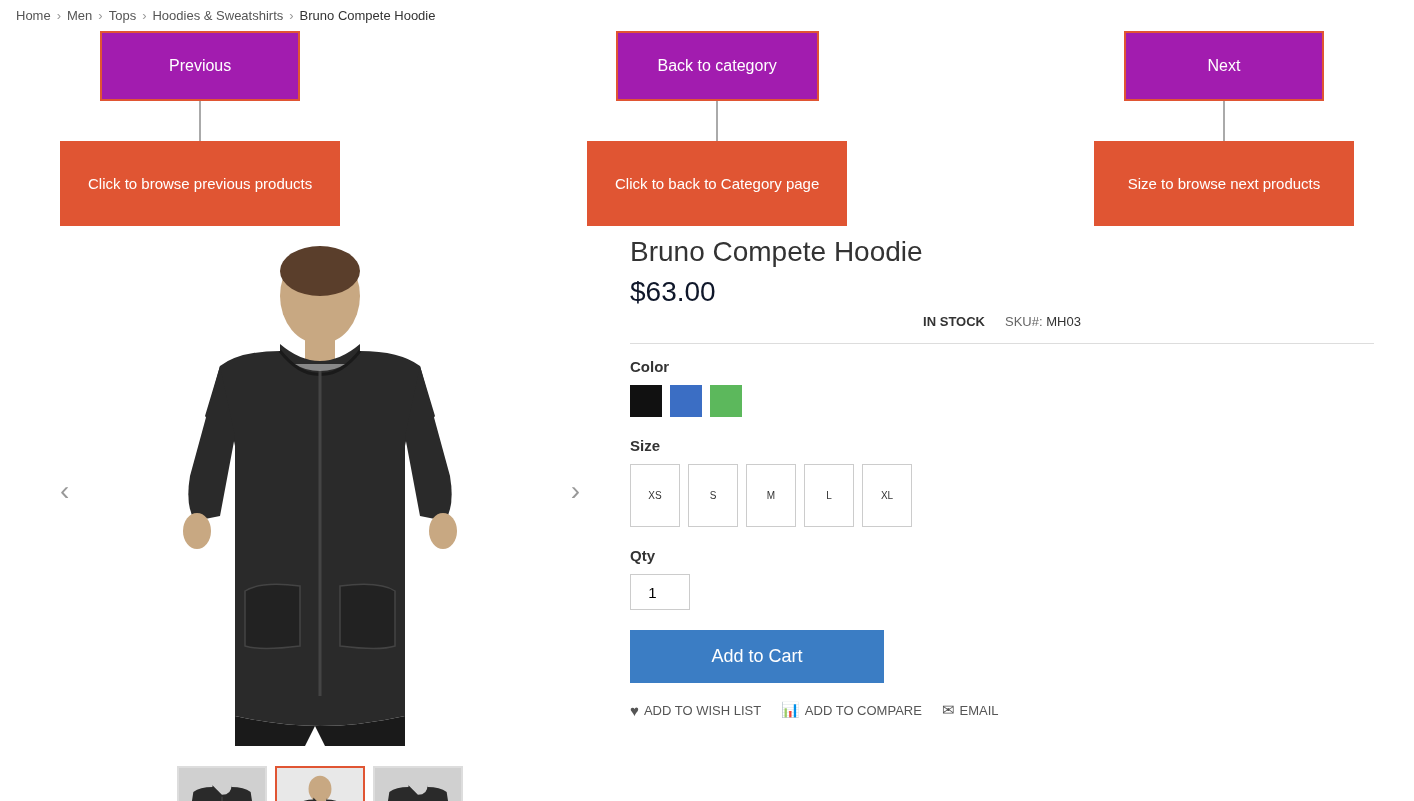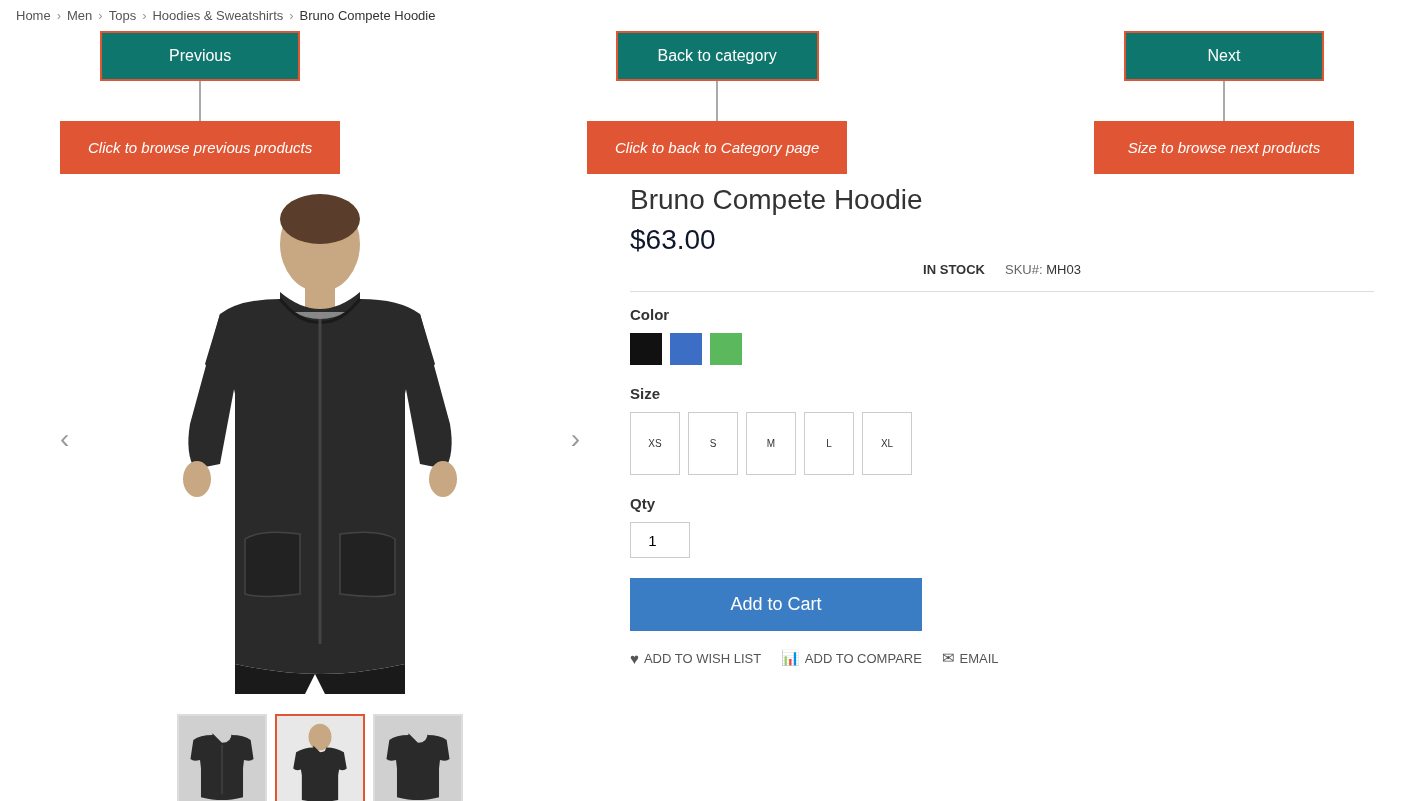--- a/index.html
+++ b/index.html
@@ -27,44 +27,43 @@
       margin-bottom: 0;
       position: relative;
     }
     .nav-btn-wrap {
       display: flex;
       flex-direction: column;
       align-items: center;
       position: relative;
     }
     .nav-btn {
-      background: #0f766e;
+      background: #a21caf;
       color: #fff;
       border: 2px solid #e05533;
-      padding: 14px 40px;
+      padding: 24px 40px;
       font-size: 16px;
       cursor: pointer;
       min-width: 200px;
       text-align: center;
       outline: none;
     }
     .nav-connector {
       width: 2px;
       height: 40px;
       background: #aaa;
     }
     .nav-tooltip {
       background: #e05533;
       color: #fff;
-      padding: 18px 28px;
+      padding: 34px 28px;
       font-size: 15px;
       text-align: center;
       min-width: 260px;
       white-space: nowrap;
-      font-style: italic;
     }
 
     
     .main-content {
       display: flex;
       padding: 0 40px;
       gap: 30px;
     }
 
     
@@ -220,21 +219,21 @@
       font-size: 15px;
       margin-bottom: 20px;
     }
 
     
     .add-to-cart-btn {
       background: #3b7dc4;
       color: #fff;
       border: none;
       padding: 16px 0;
-      width: 292px;
+      width: 254px;
       font-size: 18px;
       cursor: pointer;
       margin-bottom: 18px;
       display: block;
     }
 
     
     .action-links {
       display: flex;
       gap: 20px;

